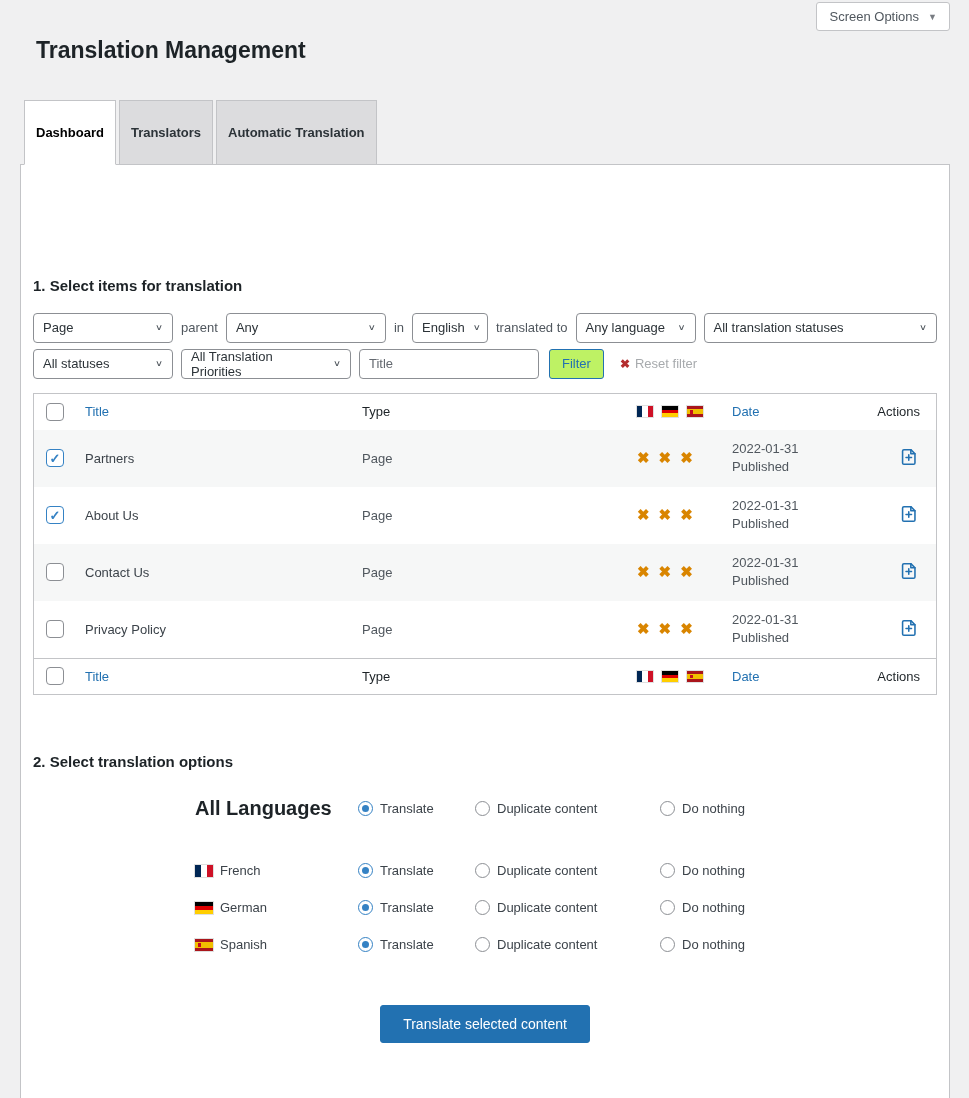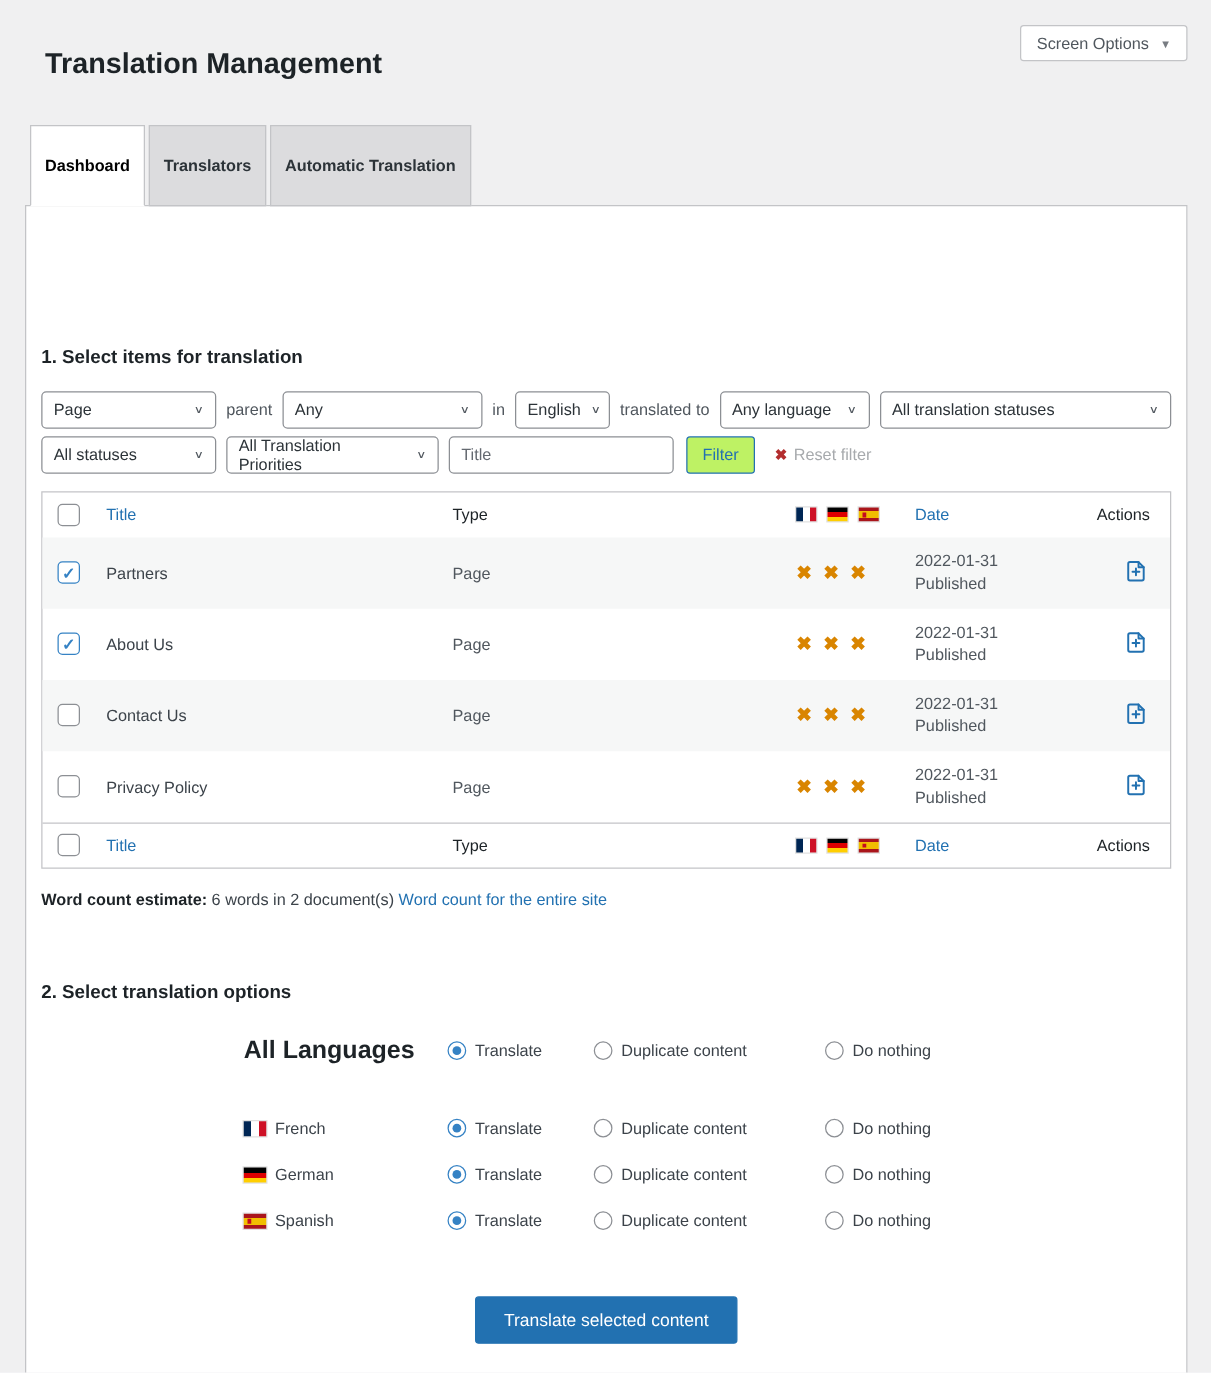--- a/index.html
+++ b/index.html
@@ -4,21 +4,21 @@
 <style>
   * { box-sizing: border-box; }
   html, body { background:#f0f0f1; }
   body {
     margin:0; width:969px; height:1098px; position:relative;
     font-family:"Liberation Sans", sans-serif; font-size:13px; color:#3c434a;
     overflow:hidden;
   }
   
   .screen-options-btn {
-    position:absolute; top:20px; right:19px; background:#fff;
+    position:absolute; top:2px; right:19px; background:#fff;
     border:1px solid #c3c4c7; border-radius:3px; padding:6px 12px;
     color:#50575e; font-size:13px; display:flex; align-items:center; gap:9px;
     cursor:pointer;
   }
   .screen-options-btn .caret { font-size:9px; color:#787c82; }
 
   h1.page-title {
     margin:16px; padding:20px 0 0 20px; font-size:23px; font-weight:700;
     color:#1d2327; line-height:1.3;
   }
@@ -309,25 +309,20 @@
       <div class="c-flags">
         <span class="flag flag-fr" title="French"></span>
         <span class="flag flag-de" title="German"></span>
         <span class="flag flag-es" title="Spanish"></span>
       </div>
       <div class="c-date"><span class="col-link">Date</span></div>
       <div class="c-actions col-plain">Actions</div>
     </div>
   </div>
 
-  <div class="word-count">
-    <b>Word count estimate:</b>
-    <span>6 words in 2 document(s)</span>
-    <a>Word count for the entire site</a>
-  </div>
 
   <div class="sec-heading sec2-heading">2. Select translation options</div>
 
   <div class="opt-grid">
 
     <div class="opt-row all">
       <div class="all-label">All Languages</div>
       <div class="radio-opt">
         <span class="radio on"></span>
         <span>Translate</span>

